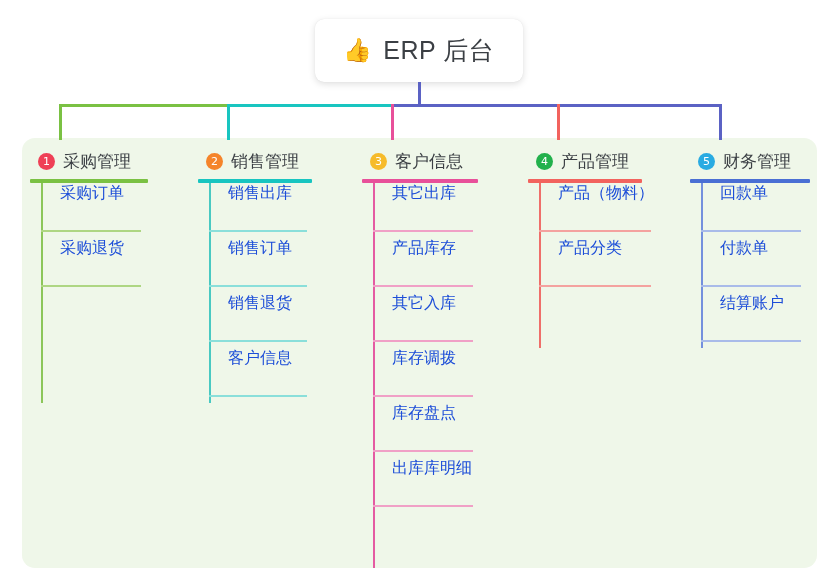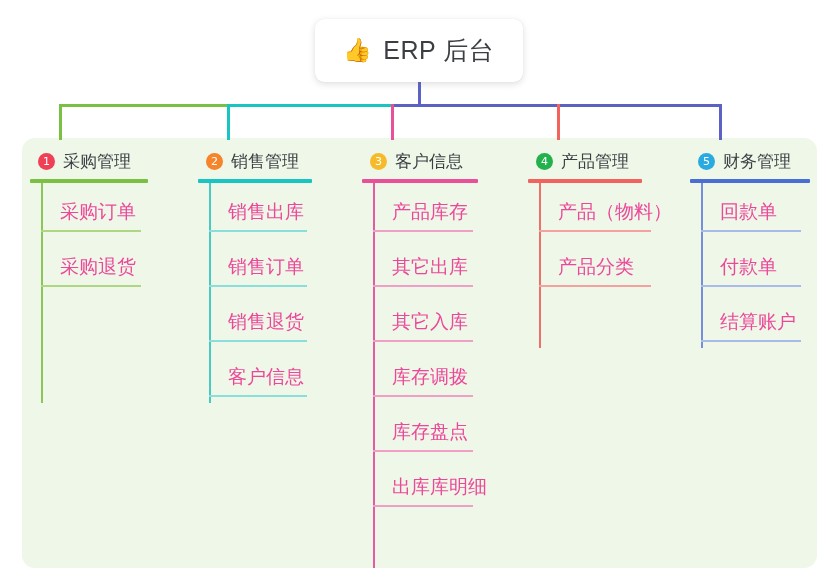--- a/index.html
+++ b/index.html
@@ -43,22 +43,22 @@
     color:#fff;font-size:11px;line-height:17px;text-align:center;
     flex:0 0 auto;font-family:"DejaVu Sans",sans-serif;
   }
   .col-title{font-size:17px;color:#3b3f44;white-space:nowrap;}
   .col-rule{height:4px;margin-top:5px;border-radius:1px;}
 
   .items{position:relative;margin-top:0;}
   .spine{position:absolute;left:11px;top:0;width:2px;}
   .item{position:relative;height:55px;}
   .item-label{
-    position:absolute;left:30px;top:16px;
-    font-size:19px;color:#ec4899;white-space:nowrap;
+    position:absolute;left:30px;top:0;
+    font-size:16px;color:#1d4ed8;white-space:nowrap;
   }
   .item-rule{position:absolute;left:11px;top:47px;height:2px;}
 </style>
 </head>
 <body>
 
 <div id="canvas">
 
   <div class="panel"></div>
 
@@ -129,25 +129,25 @@
       </div>
       <div class="col" style="left: 362px; width: 160px;">
         <div class="col-head">
           <span class="badge" style="background: rgb(246, 187, 42);">3</span>
           <span class="col-title">客户信息</span>
         </div>
         <div class="col-rule" style="width: 116px; background: rgb(232, 80, 154);"></div>
         <div class="items">
           <div class="spine" style="height: 385px; background: rgb(228, 91, 162);"></div>
           <div class="item">
+            <span class="item-label">其它出库</span>
+            <div class="item-rule" style="width: 100px; background: rgb(240, 160, 198);"></div>
+          </div>
+          <div class="item">
             <span class="item-label">产品库存</span>
-            <div class="item-rule" style="width: 100px; background: rgb(240, 160, 198);"></div>
-          </div>
-          <div class="item">
-            <span class="item-label">其它出库</span>
             <div class="item-rule" style="width: 100px; background: rgb(240, 160, 198);"></div>
           </div>
           <div class="item">
             <span class="item-label">其它入库</span>
             <div class="item-rule" style="width: 100px; background: rgb(240, 160, 198);"></div>
           </div>
           <div class="item">
             <span class="item-label">库存调拨</span>
             <div class="item-rule" style="width: 100px; background: rgb(240, 160, 198);"></div>
           </div>

